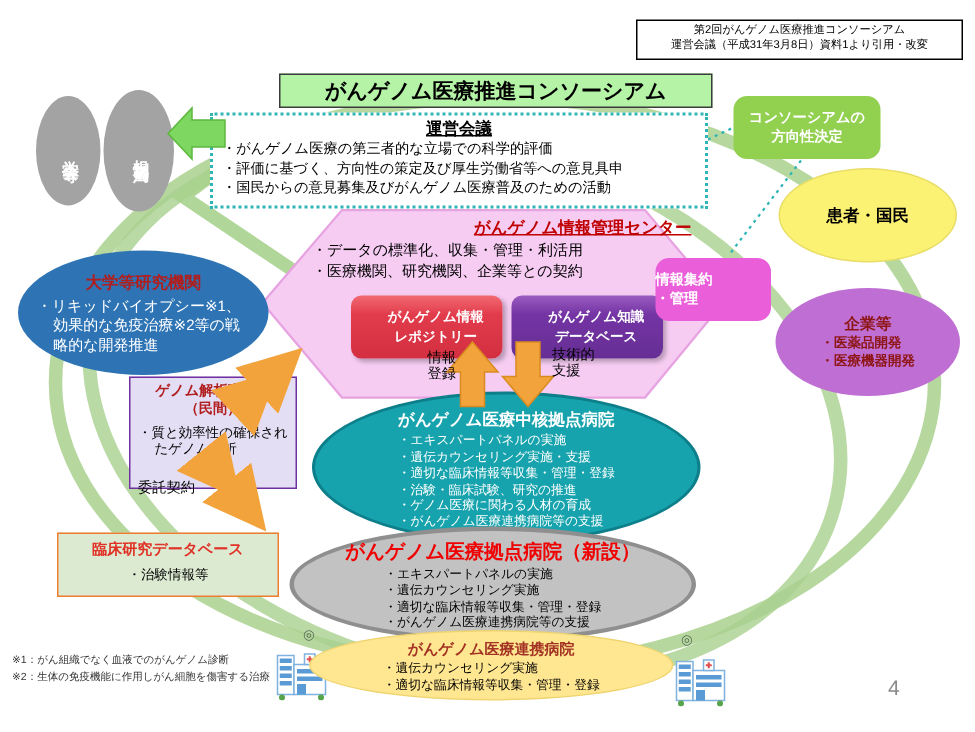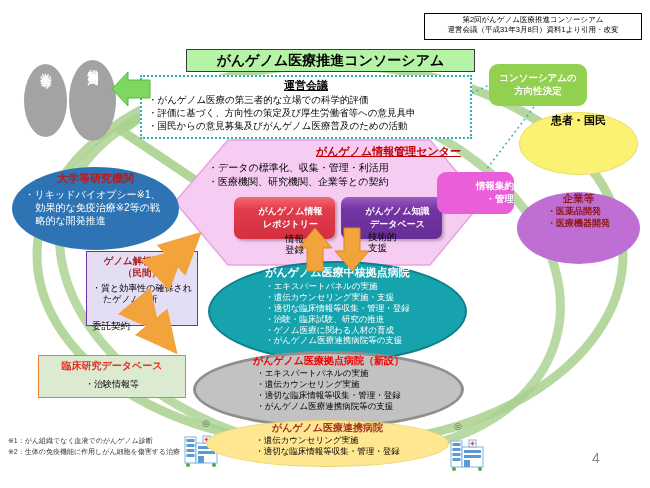--- a/index.html
+++ b/index.html
@@ -2,21 +2,21 @@
 <html><head>
 <meta charset="utf-8">
 <style>
   html,body{margin:0;padding:0;background:#fff;}
   #page{position:relative;width:650px;height:488px;background:#ffffff;overflow:hidden;
         font-family:"Liberation Sans","DejaVu Sans",sans-serif;color:#000;}
   svg{position:absolute;left:0;top:0;pointer-events:none;}
   #bg-svg{z-index:0;}
   #fg-svg{z-index:6;}
   .abs{position:absolute;box-sizing:border-box;}
-  .ell{border-radius:50%;display:flex;flex-direction:column;align-items:center;justify-content:flex-start;text-align:center;}
+  .ell{border-radius:50%;display:flex;flex-direction:column;align-items:center;justify-content:center;text-align:center;}
   ul{margin:0;padding:0;list-style:none;}
   li{padding-left:11px;text-indent:-11px;}
   li::before{content:"・";}
   
   .source-box{left:424px;top:13px;width:218px;height:27px;border:1px solid #000;background:#fff;
               font-size:7.5px;line-height:1.35;text-align:center;padding-top:1px;z-index:2;}
   .title-box{left:186px;top:49px;width:289px;height:23px;background:#b5f3a7;border:1.5px solid #3c3c3c;
              font-size:14px;font-weight:bold;text-align:center;line-height:21px;z-index:2;}
   .steering{left:140px;top:75px;width:332px;height:64px;border:2px dotted #2fb5b5;background:#fff;z-index:2;
             padding:1px 6px;}
@@ -33,34 +33,34 @@
   .companies ul{font-size:9px;font-weight:bold;text-align:left;line-height:1.3;}
   
   .hex-title{left:196px;top:144px;width:265px;text-align:right;font-size:11px;font-weight:bold;color:#c00000;
              text-decoration:underline;z-index:2;}
   .hex-bullets{left:208px;top:161px;width:250px;font-size:10px;line-height:1.35;z-index:2;}
   .dbbox{width:101px;height:42px;border-radius:7px;color:#fff;font-size:9px;font-weight:bold;text-align:center;
          display:flex;flex-direction:column;justify-content:center;z-index:2;box-shadow:2px 2px 3px rgba(0,0,0,.25);padding-left:12px;}
   .repo{left:234px;top:197px;background:linear-gradient(#f26a72 0%,#e23c4c 30%,#d32f40 100%);}
   .know{left:341px;top:197px;background:linear-gradient(#9a5cc0 0%,#7434a4 30%,#662e94 100%);}
   .aggreg{left:437px;top:172px;width:77px;height:42px;background:#ea5ed9;border-radius:9px;color:#fff;font-size:9.5px;
-          font-weight:bold;text-align:right;display:flex;flex-direction:column;justify-content:center;z-index:3;}
+          font-weight:bold;text-align:left;display:flex;flex-direction:column;justify-content:center;z-index:3;}
   .univ{left:12px;top:167px;width:167px;height:83px;background:#2e74b5;z-index:3;padding:4px 12px;}
   .univ .t{font-size:11px;font-weight:bold;color:#b01e1e;}
   .univ ul{color:#fff;font-size:10px;text-align:left;line-height:1.3;margin-top:2px;width:142px;}
   .genome{left:86px;top:251px;width:112px;height:75px;background:#e4def4;border:1.5px solid #7030a0;z-index:3;
           padding:3px 5px;text-align:center;}
   .genome .t{font-size:9.5px;font-weight:bold;color:#b01e1e;line-height:1.25;}
   .genome ul{font-size:9px;text-align:left;line-height:1.3;margin-top:4px;}
   .flowlbl{font-size:9.5px;line-height:1.2;z-index:7;}
   .core{left:208px;top:261px;width:259px;height:101px;background:#17a3ad;border:2px solid #0d7f8a;color:#fff;z-index:2;}
   .core .t{font-size:11px;font-weight:bold;margin-top:2px;}
   .core ul{font-size:8.5px;line-height:1.28;text-align:left;margin-top:1px;}
   .hub{left:193px;top:351px;width:271px;height:77px;background:#c2c2c2;border:3px solid #8f8f8f;z-index:3;}
-  .hub .t{font-size:10px;font-weight:bold;color:#f00000;}
+  .hub .t{font-size:13px;font-weight:bold;color:#f00000;}
   .hub ul{font-size:8.5px;line-height:1.28;text-align:left;}
   .liaison{left:206px;top:420px;width:243px;height:47px;background:#ffe690;border:1px solid #efd470;z-index:4;}
   .liaison .t{font-size:10px;font-weight:bold;color:#a33324;}
   .liaison ul{font-size:8.5px;line-height:1.28;text-align:left;}
   .clinical{left:38px;top:355px;width:148px;height:43px;background:#dcead2;border:1.5px solid #ed7d31;z-index:3;
             text-align:center;padding-top:3px;}
   .clinical .t{font-size:10px;font-weight:bold;color:#e03226;}
   .clinical ul{font-size:9px;display:inline-block;margin-top:2px;}
   .footnotes{left:8px;top:436px;font-size:7px;line-height:1.5;color:#333;z-index:2;}
   .pagenum{left:592px;top:450px;font-size:14px;color:#8a8a8a;z-index:2;}

